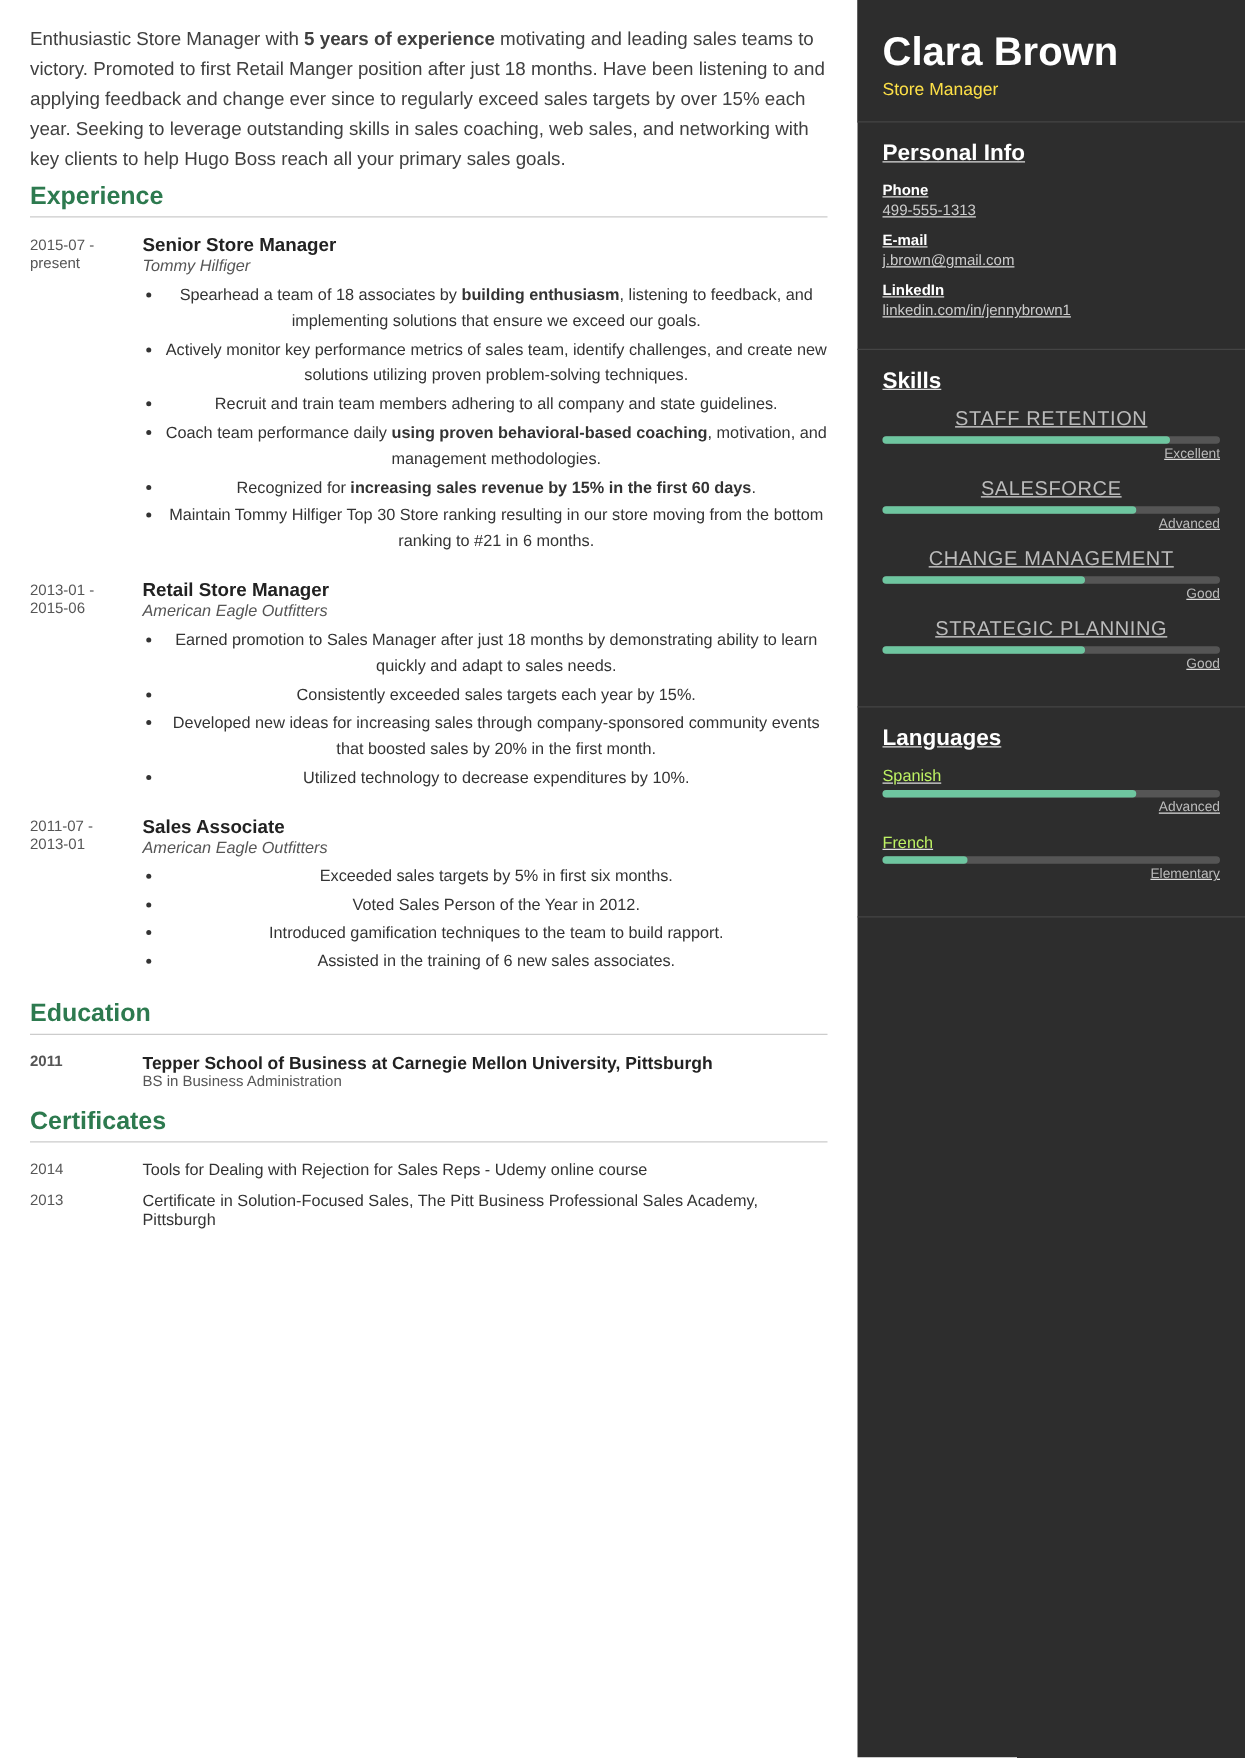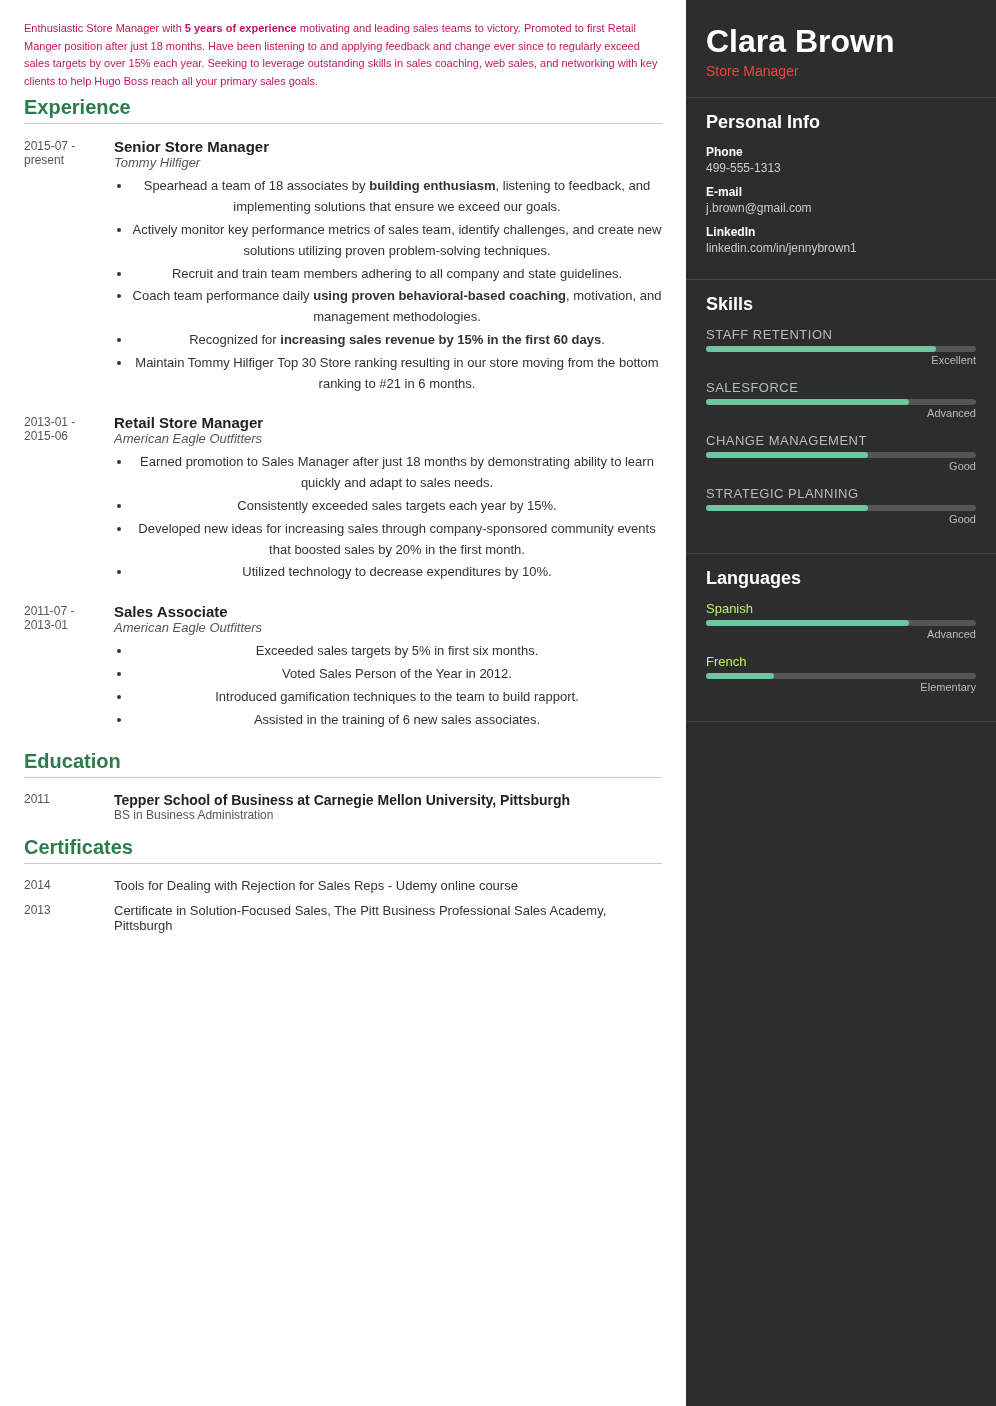--- a/index.html
+++ b/index.html
@@ -23,23 +23,23 @@
     }
     .right-panel {
       width: 310px;
       background: #2d2d2d;
       color: #ddd;
       padding: 0;
       flex-shrink: 0;
     }
     
     .summary-text {
-      font-size: 11px;
+      font-size: 15px;
       line-height: 1.6;
-      color: #be185d;
+      color: #404040;
     }
     
     .section-heading {
       font-size: 20px;
       font-weight: bold;
       color: #2d7a4f;
       border-bottom: 1px solid #ccc;
       padding-bottom: 4px;
       margin-bottom: 14px;
       margin-top: 6px;
@@ -83,20 +83,21 @@
     
     .edu-entry {
       display: flex;
       margin-bottom: 14px;
     }
     .edu-year {
       width: 90px;
       flex-shrink: 0;
       font-size: 12px;
       color: #555;
+      font-weight: bold;
     }
     .edu-content {}
     .edu-school {
       font-weight: bold;
       font-size: 14px;
       color: #222;
     }
     .edu-degree {
       color: #555;
       font-size: 12px;
@@ -124,26 +125,27 @@
       border-bottom: 1px solid #444;
     }
     .name-title {
       font-size: 32px;
       font-weight: bold;
       color: #fff;
       line-height: 1.1;
     }
     .name-subtitle {
       font-size: 14px;
-      color: #ef4444;
+      color: #fde047;
       margin-top: 4px;
     }
     .right-section {
       padding: 14px 20px;
       border-bottom: 1px solid #444;
+      text-decoration: underline;
     }
     .right-section-heading {
       font-size: 18px;
       font-weight: bold;
       color: #fff;
       margin-bottom: 12px;
     }
     .info-label {
       font-weight: bold;
       color: #fff;
@@ -153,25 +155,26 @@
     .info-value {
       color: #ccc;
       font-size: 12px;
       margin-bottom: 10px;
     }
     
     .skill-item {
       margin-bottom: 14px;
     }
     .skill-name {
-      font-size: 13px;
+      font-size: 16px;
       color: #bbb;
       text-transform: uppercase;
       letter-spacing: 0.5px;
       margin-bottom: 4px;
+      text-align: center;
     }
     .skill-bar-bg {
       background: #555;
       height: 6px;
       border-radius: 3px;
       width: 100%;
       margin-bottom: 2px;
     }
     .skill-bar-fill {
       height: 6px;

